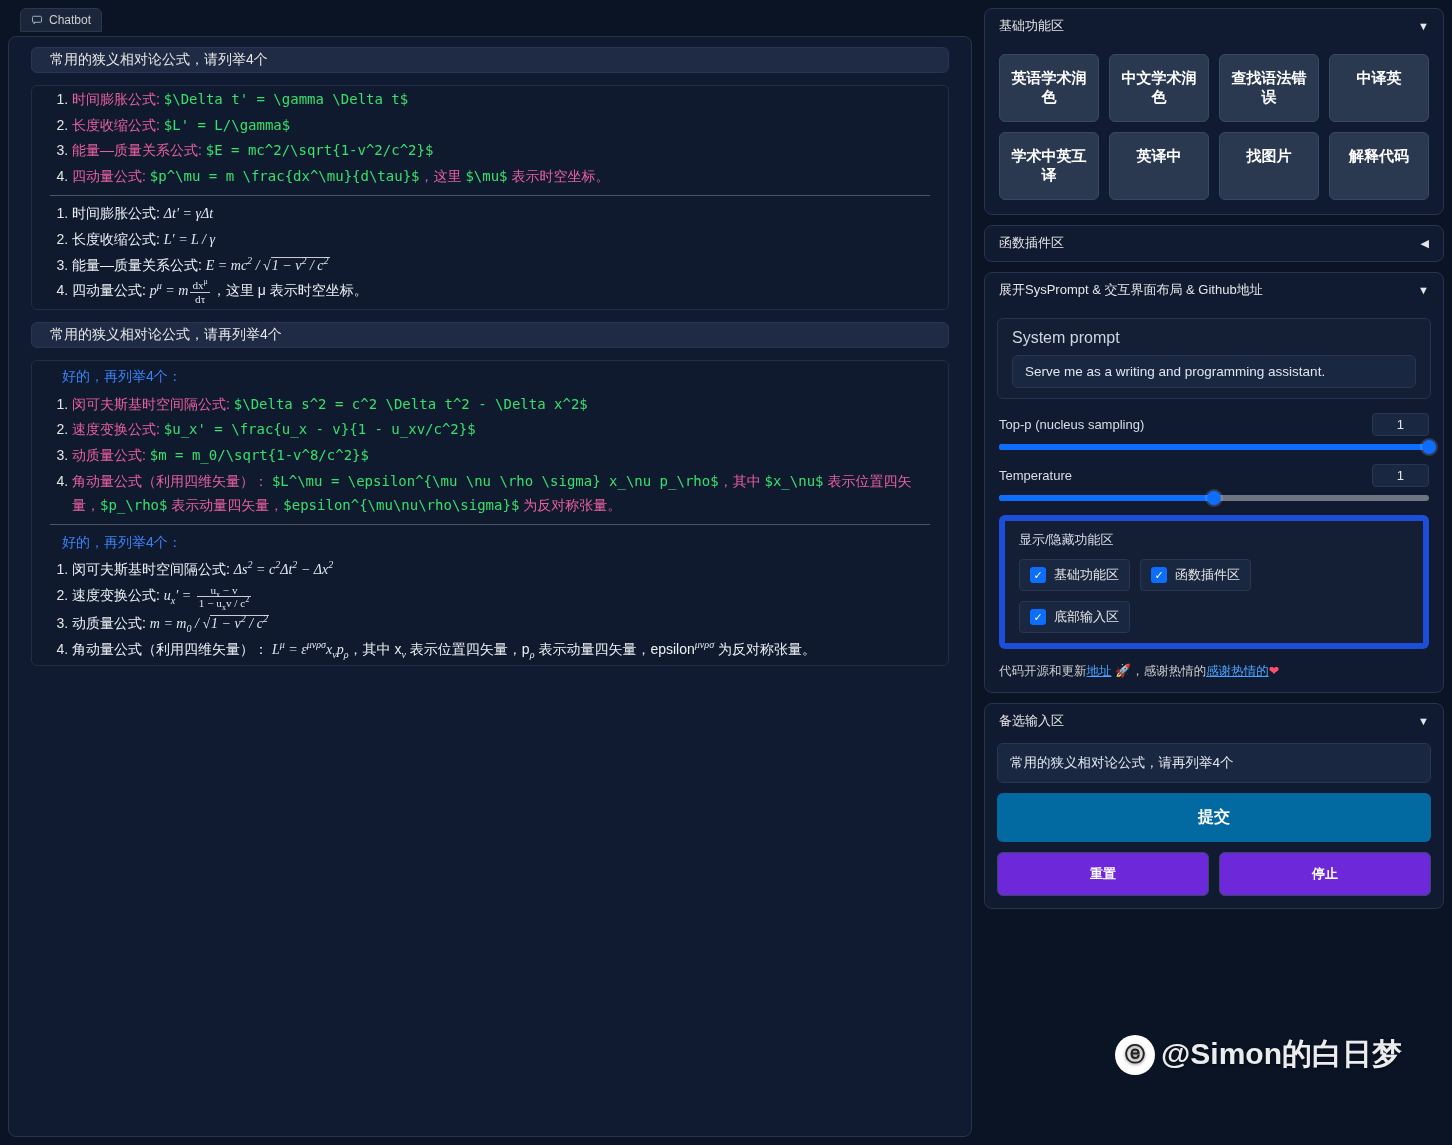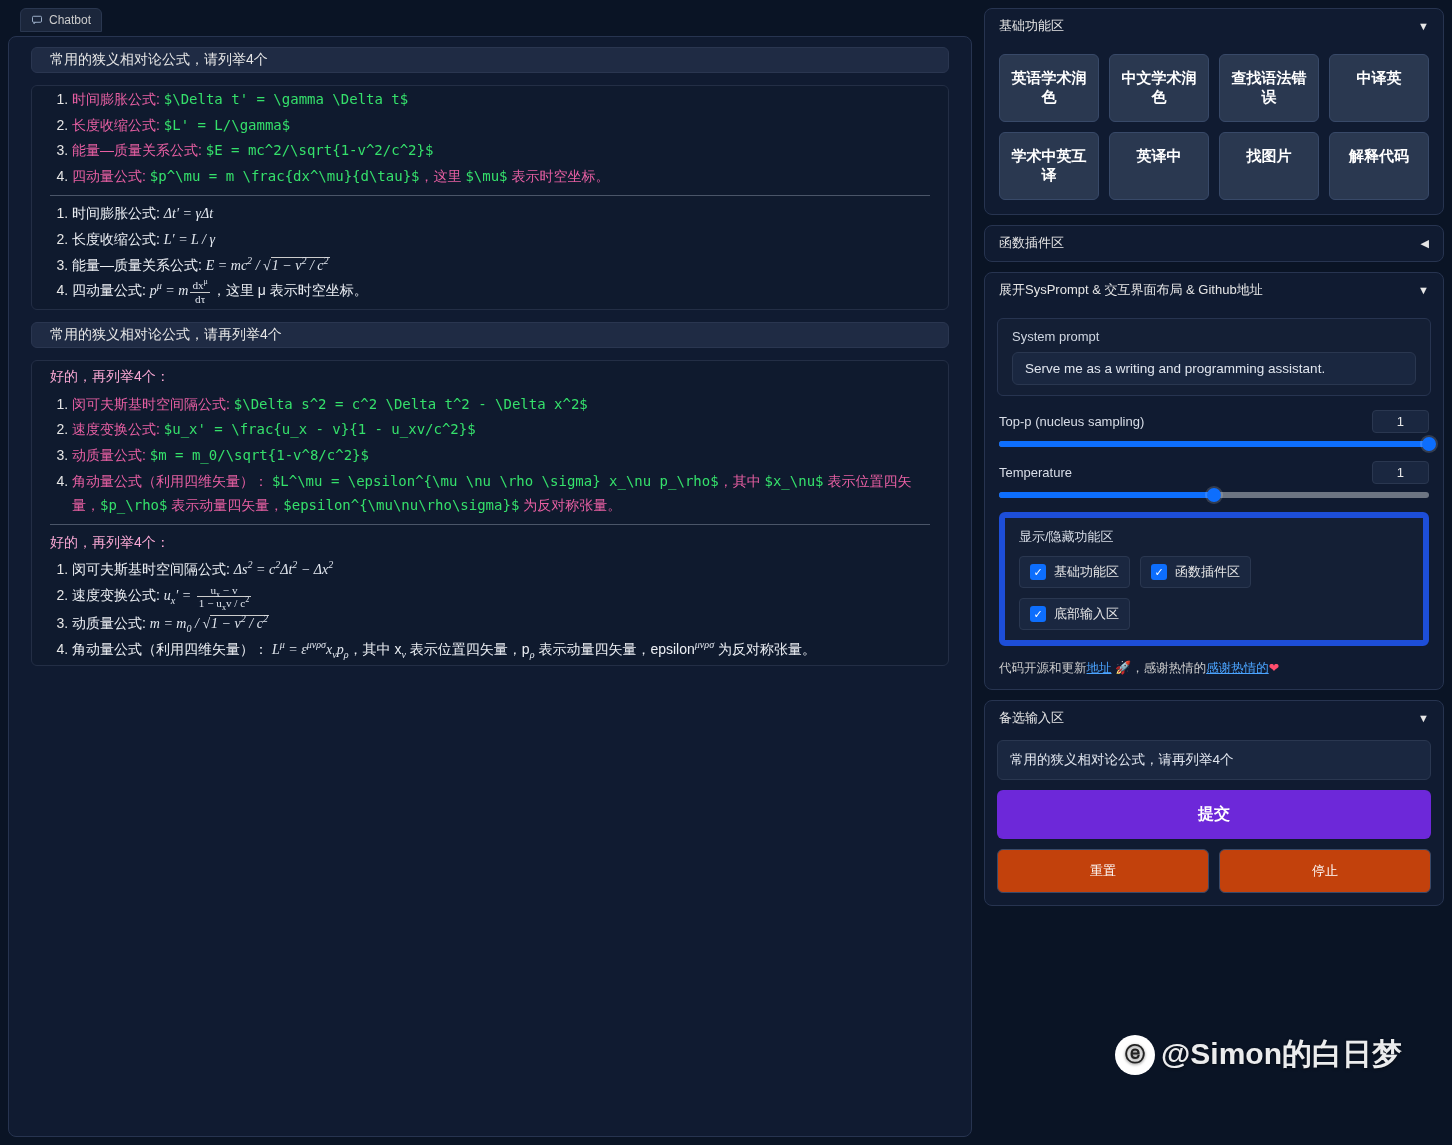--- a/index.html
+++ b/index.html
@@ -37,36 +37,36 @@
 .divider { border-top: 1px solid #4a5568; margin: 6px 0; }
 
 .lbl-pink { color: #e85fa3; }
 .lbl-wh { color: #eceff4; }
 .lx { color: #35e06b; font-family: Menlo, Consolas, monospace; font-weight: 500; }
 .rendered { color: #e2e7ef; font-style: italic; font-family: "Times New Roman", serif; }
 .rendered sup, .rendered sub { font-size: 0.72em; line-height: 0; }
 .frac { display: inline-block; vertical-align: middle; font-style: normal; margin: 0 2px; }
 .frac .n, .frac .d { display:block; text-align:center; font-size:0.8em; line-height:1.1; padding:0 2px; }
 .frac .n { border-bottom:1px solid #ccc; }
-.intro { color: #f9a8d4; margin: 4px 0; font-size: 14px; }
+.intro { color: #3b82f6; margin: 4px 12px; font-size: 14px; }
 .wrap-li { white-space: normal !important; }
 
 .panel { background: #101b31; border: 1px solid #273450; border-radius: 8px; }
 .phead { display:flex; justify-content:space-between; align-items:center; padding: 8px 14px; color:#e6e6e6; font-size:13px; border-bottom:1px solid transparent; }
 .phead .arrow { color:#e6e6e6; font-size:11px; }
 .pbody { padding: 10px 14px 14px; }
 
 .btngrid { display:grid; grid-template-columns:1fr 1fr 1fr 1fr; gap:10px; }
 .fbtn {
   background:#2a3850; border:1px solid #384968; border-radius:6px;
   padding:14px 6px; text-align:center; color:#fff; font-size:15px; font-weight:600;
 }
 
 .subpanel { background:#141f35; border:1px solid #273450; border-radius:6px; padding:10px 14px; margin: 0 12px 10px; }
-.sys-label { color:#cfd6e2; font-size:13px; margin-bottom:8px; }
+.sys-label { color:#cfd6e2; font-size:16px; margin-bottom:8px; }
 .sys-value { background:#1a2740; border:1px solid #2a3750; border-radius:6px; padding:8px 12px; color:#e0e5ee; font-size:13.5px; }
 
 .srow { margin: 14px 14px 6px; }
 .sr-hd { display:flex; justify-content:space-between; align-items:center; margin-bottom:8px; }
 .sr-hd .lab { color:#d9dee8; font-size:13px; }
 .sr-hd .val { background:#1a2740; border:1px solid #2a3750; border-radius:4px; padding:3px 24px; text-align:center; font-size:13px; color:#e6e6e6; }
 .slider { position:relative; height:6px; background:#6d7582; border-radius:3px; }
 .slider .fill { position:absolute; left:0; top:0; height:100%; background:#0d6efd; border-radius:3px; }
 .slider .knob { position:absolute; top:50%; width:14px; height:14px; background:#0d6efd; border-radius:50%; transform:translate(-50%,-50%); box-shadow:0 0 0 2px rgba(255,255,255,.15); }
 
@@ -75,23 +75,23 @@
 .tg-row { display:flex; flex-wrap:wrap; gap:10px; }
 .chkbox { background:#1a2740; border:1px solid #2a3750; border-radius:4px; padding:6px 10px; display:flex; align-items:center; gap:8px; font-size:13px; color:#e6e6e6; }
 .chkbox .box { width:16px; height:16px; background:#0d6efd; border-radius:3px; display:flex; align-items:center; justify-content:center; color:#fff; font-size:11px; }
 
 .foot { color:#ccc; font-size:12.5px; padding:4px 14px 12px; }
 .foot a { color:#4ba4ff; text-decoration:underline; }
 .rocket { font-size:13px; }
 .heart { color:#ff4d6d; }
 
 .input-area .tin { margin:4px 12px 10px; background:#1a2740; border:1px solid #2a3750; border-radius:6px; padding:10px 12px; color:#e0e5ee; font-size:13.5px; }
-.submit { margin:0 12px 10px; background:#6d28d9; color:#fff; text-align:center; padding:14px; border-radius:6px; font-size:16px; font-weight:600; }
+.submit { margin:0 12px 10px; background:#0369a1; color:#fff; text-align:center; padding:14px; border-radius:6px; font-size:16px; font-weight:600; }
 .pair { display:flex; gap:10px; margin:0 12px 12px; }
-.pair .pb { flex:1; background:#c2410c; border:1px solid #384968; border-radius:6px; padding:12px; text-align:center; color:#fff; font-weight:400; }
+.pair .pb { flex:1; background:#6d28d9; border:1px solid #384968; border-radius:6px; padding:12px; text-align:center; color:#fff; font-weight:700; }
 
 .watermark { position: fixed; right: 50px; bottom: 70px; color: rgba(255,255,255,0.92); font-size: 30px; font-weight:600; display:flex; align-items:center; gap:6px; pointer-events:none; text-shadow:0 1px 3px rgba(0,0,0,.5);}
 .watermark .wbico { width:40px; height:40px; background:#fff; border-radius:50%; display:inline-flex; align-items:center; justify-content:center; color:#222; font-weight:700; font-size:20px; }
 .sqrtbox { border-top:1px solid #ccc; padding:0 1px; }
 </style>
 </head>
 <body>
 
 <div class="layout">
 

